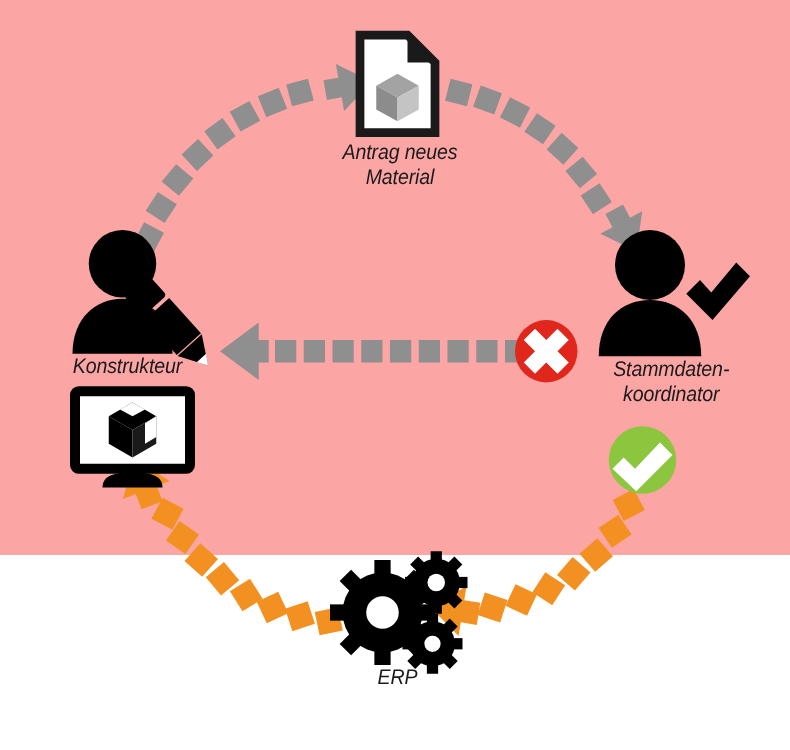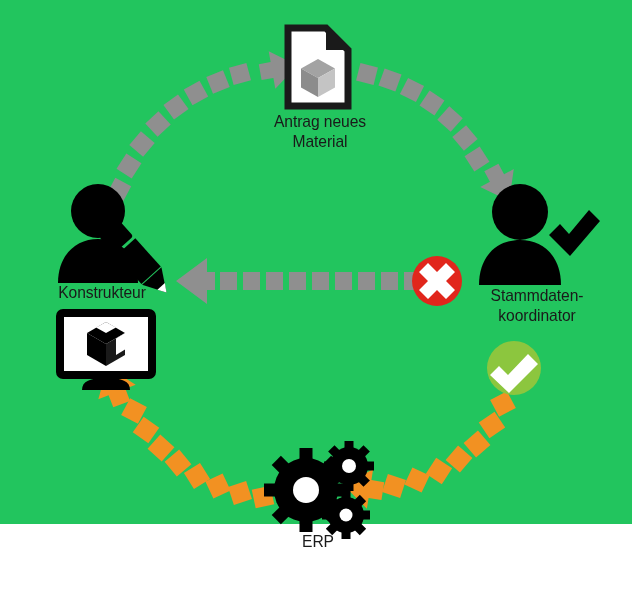--- a/index.html
+++ b/index.html
@@ -9,22 +9,23 @@
   }
   body {
     width: 632px;
     height: 600px;
     font-family: "Liberation Sans", "DejaVu Sans", sans-serif;
     overflow: hidden;
   }
   #canvas {
     position: relative;
     width: 632px;
-    height: 524px;
-    background: #22c55e;
+    height: 444px;
+    background: #fca5a5;
+    font-style: italic;
   }
   #diagram-svg {
     position: absolute;
     left: 0;
     top: 0;
     width: 632px;
     height: 600px;
   }
   .node-label {
     position: absolute;

